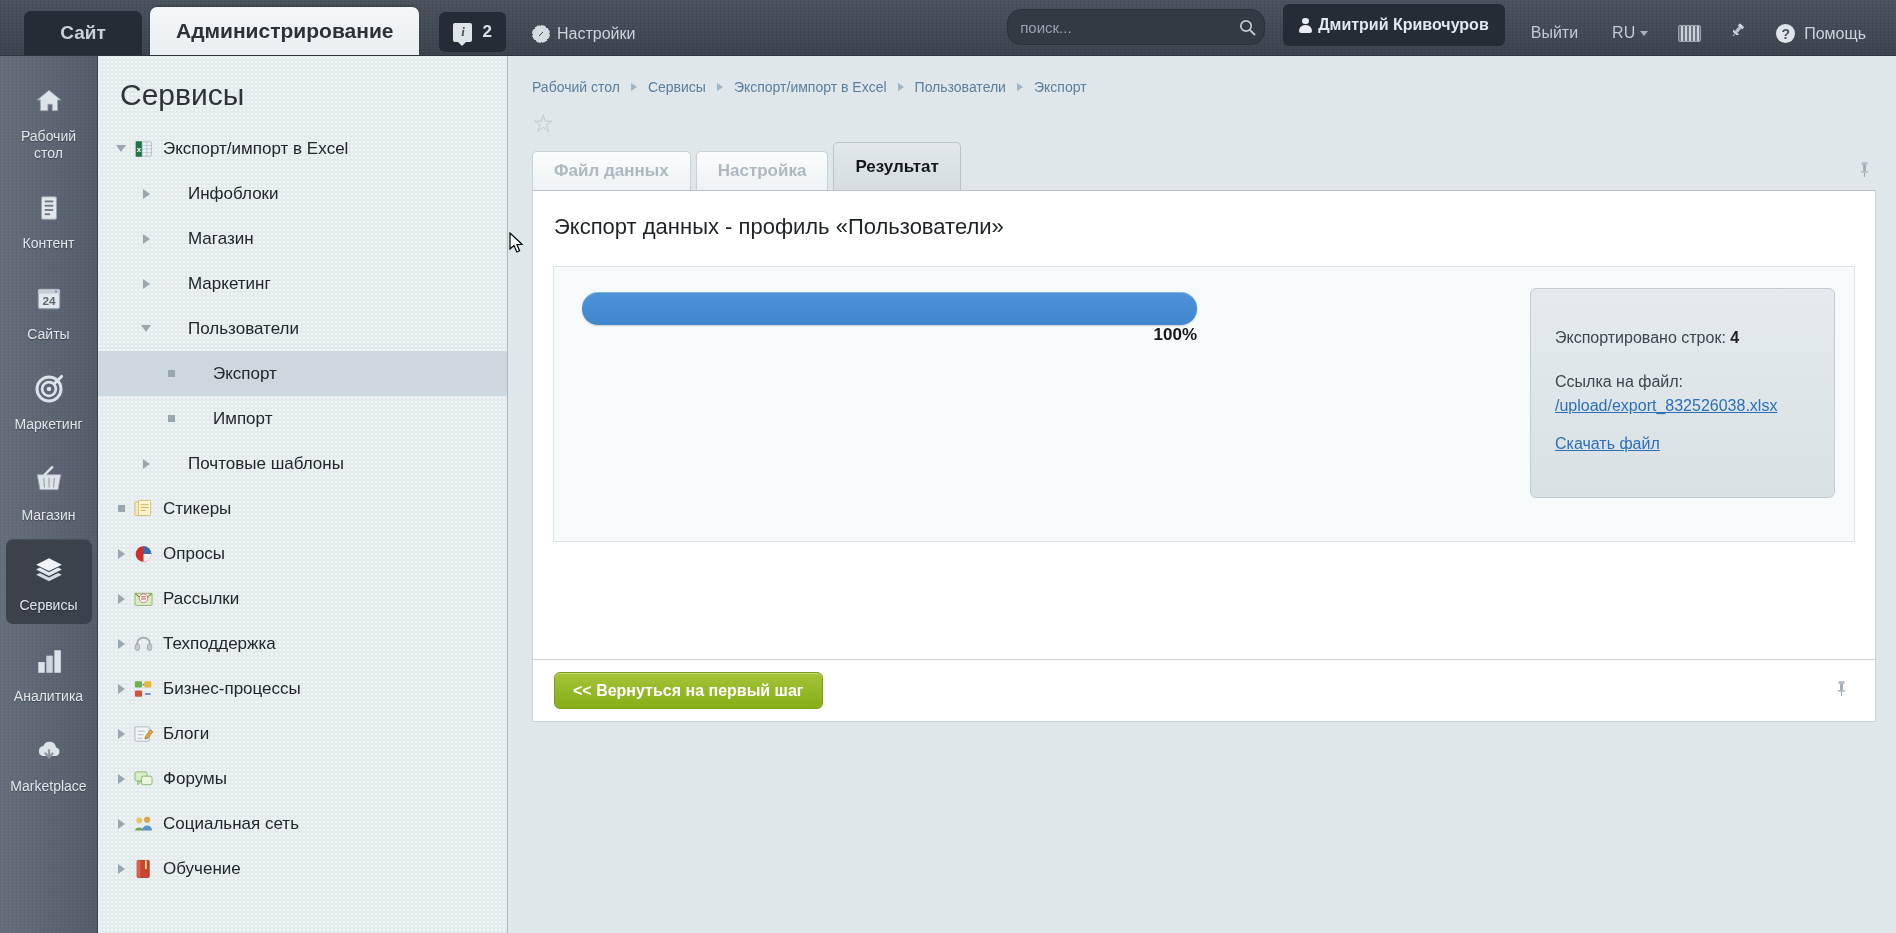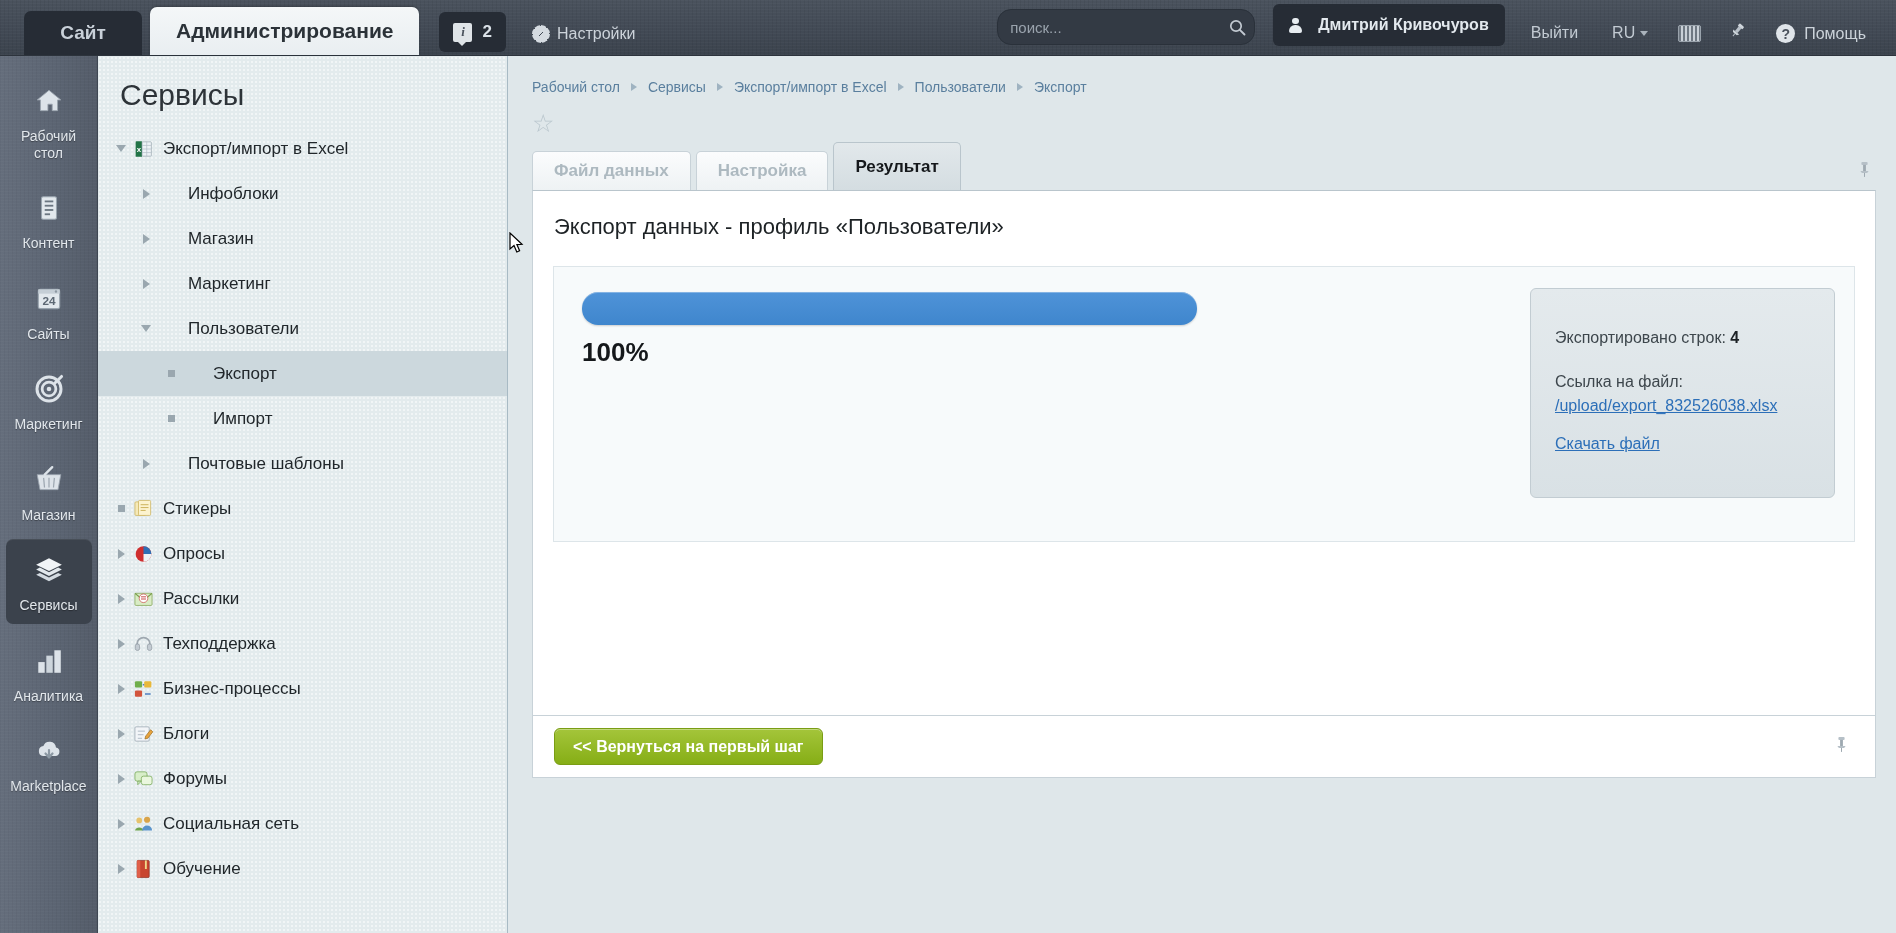--- a/index.html
+++ b/index.html
@@ -80,21 +80,21 @@
   }
   .search-wrap input::placeholder{ color:#9aa3ad; }
   .mag{
     width:34px;height:34px; display:flex;align-items:center;justify-content:center;
     cursor:pointer;
   }
   .mag svg{ display:block; }
 
   .user-chip{
     height:42px; margin:0 0 9px 18px; padding:0 16px;
-    display:flex;align-items:center;gap:16px;
+    display:flex;align-items:center;gap:6px;
     background:#262c35; border-radius:6px; cursor:pointer;
     color:#e3e9ee; font-size:16px; font-weight:bold; white-space:nowrap;
   }
   .user-chip .person{
     width:13px;height:15px; position:relative;
   }
   .user-chip .person:before{
     content:"";position:absolute;left:3.2px;top:0;width:6.5px;height:6.5px;border-radius:50%;background:#e8edf1;
   }
   .user-chip .person:after{
@@ -191,41 +191,41 @@
   .tab.active{
     height:48px; color:#15181b;
     background:linear-gradient(180deg,#e2e8eb,#d4dde1);
     border-color:#b9c5cc;
   }
   .pin-abs{ position:absolute; right:24px; bottom:8px; cursor:pointer; }
 
   .panel{
     margin:0 20px 0 23px; background:#fff;
     border:1px solid #c8d2d8; border-top:1px solid #b9c5cc;
-    height:526px; position:relative;
+    height:470px; position:relative;
   }
   .panel-h{
     font-size:22px; color:#1d2225; padding:23px 0 0 21px;
   }
   .inner-box{
     margin:26px 20px 0 20px; border:1px solid #dde5e9; background:#f7fafb;
     height:276px; position:relative;
   }
   .progress-outer{
     position:absolute; left:28px; top:25px; width:615px; height:33px;
     border-radius:16px; background:#e9eef1;
   }
   .progress-bar{
     height:33px; border-radius:16px;
     background:linear-gradient(180deg,#4b92d6,#3a7fc4);
     box-shadow:inset 0 1px 0 rgba(255,255,255,.3), 0 1px 2px rgba(0,0,0,.18);
   }
   .progress-pct{
-    position:absolute; left:28px; top:70px; width:615px; text-align:left;
-    font-size:26px; font-weight:bold; color:#15181b;
+    position:absolute; left:28px; top:58px; width:615px; text-align:right;
+    font-size:17px; font-weight:bold; color:#15181b;
   }
   .result-box{
     position:absolute; right:19px; top:21px; width:305px; height:210px;
     background:linear-gradient(180deg,#e4eaed,#d9e1e5);
     border:1px solid #c2ccd2; border-radius:6px;
     padding:40px 0 0 24px;
   }
   .rb-line{ font-size:16px; color:#3d464c; margin-bottom:6px; }
   .rb-line b{ color:#1c2125; }
   .rb-gap{ height:20px; }

